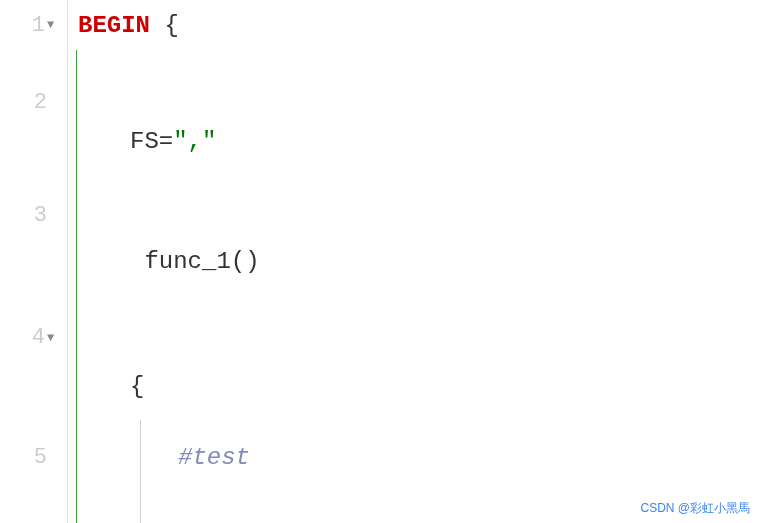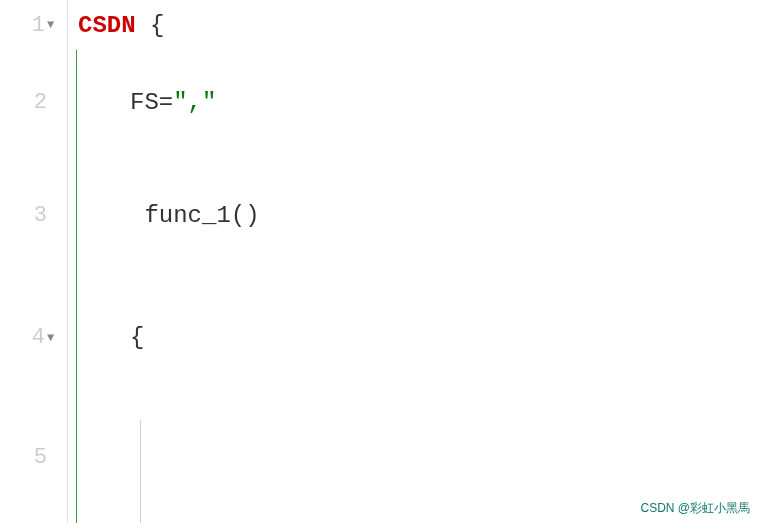--- a/index.html
+++ b/index.html
@@ -102,30 +102,31 @@
     .tok-funckw {
       color: #8800aa;
       font-weight: bold;
     }
     .tok-comment {
       color: #8888bb;
       font-style: italic;
     }
     .indent1 {
       padding-left: 62px;
+      align-items: flex-end;
     }
     .indent2 {
       padding-left: 110px;
     }
     .watermark {
       position: absolute;
       bottom: 6px;
       right: 10px;
       font-size: 12px;
-      color: #0f766e;
+      color: #3b82f6;
       font-family: sans-serif;
     }
   </style>
 </head>
 <body>
 
 <div class="editor">
   <div class="gutter">
     <div class="gutter-line line-h">
       <span>1</span>
@@ -147,31 +148,34 @@
       <span>5</span>
       <span class="fold-spacer"></span>
     </div>
   </div>
 
   <div class="code-area">
     <div class="indent-guide"></div>
     <div class="indent-guide-2"></div>
 
     <div class="code-line line-h">
-      <span class="tok-keyword">CSDN</span><span class="tok-punct"> </span><span class="tok-punct">{</span>
+      <span class="tok-keyword">BEGIN</span><span class="tok-punct"> </span><span class="tok-punct">{</span>
     </div>
 
     <div class="code-line line-h1 indent1">
       <span class="tok-ident">FS</span><span class="tok-punct">=</span><span class="tok-string">","</span>
     </div>
 
     <div class="code-line line-h2 indent1">
       <span> </span><span class="tok-ident">func_1</span><span class="tok-punct">(</span><span class="tok-punct">)</span>
     </div>
 
     <div class="code-line line-h3 indent1">
       <span class="tok-punct">{</span>
     </div>
 
+    <div class="code-line line-h4 indent2">
+      <span class="tok-comment">#test</span>
+    </div>
   </div>
 </div>
 
 <div class="watermark">CSDN @彩虹小黑馬</div>
 
 </body></html>

